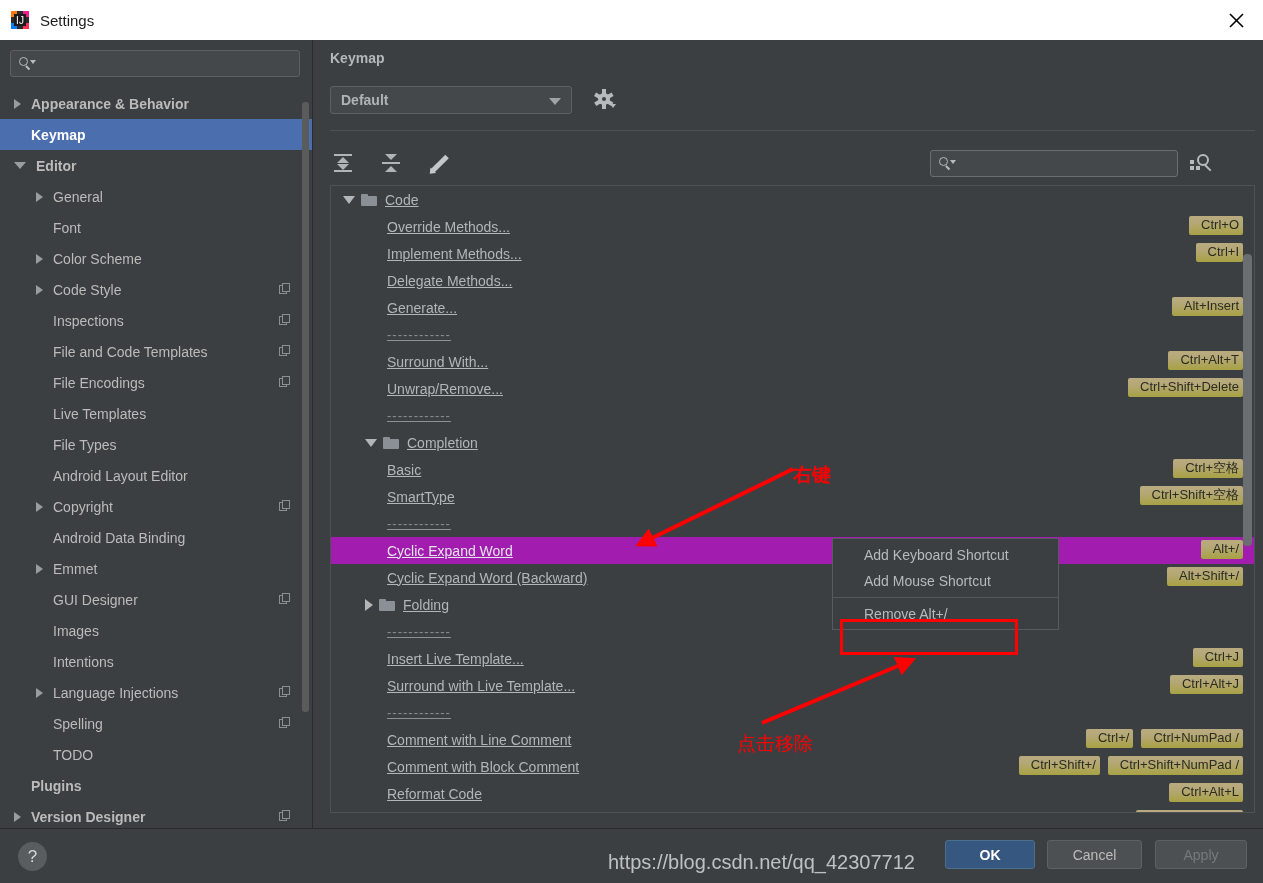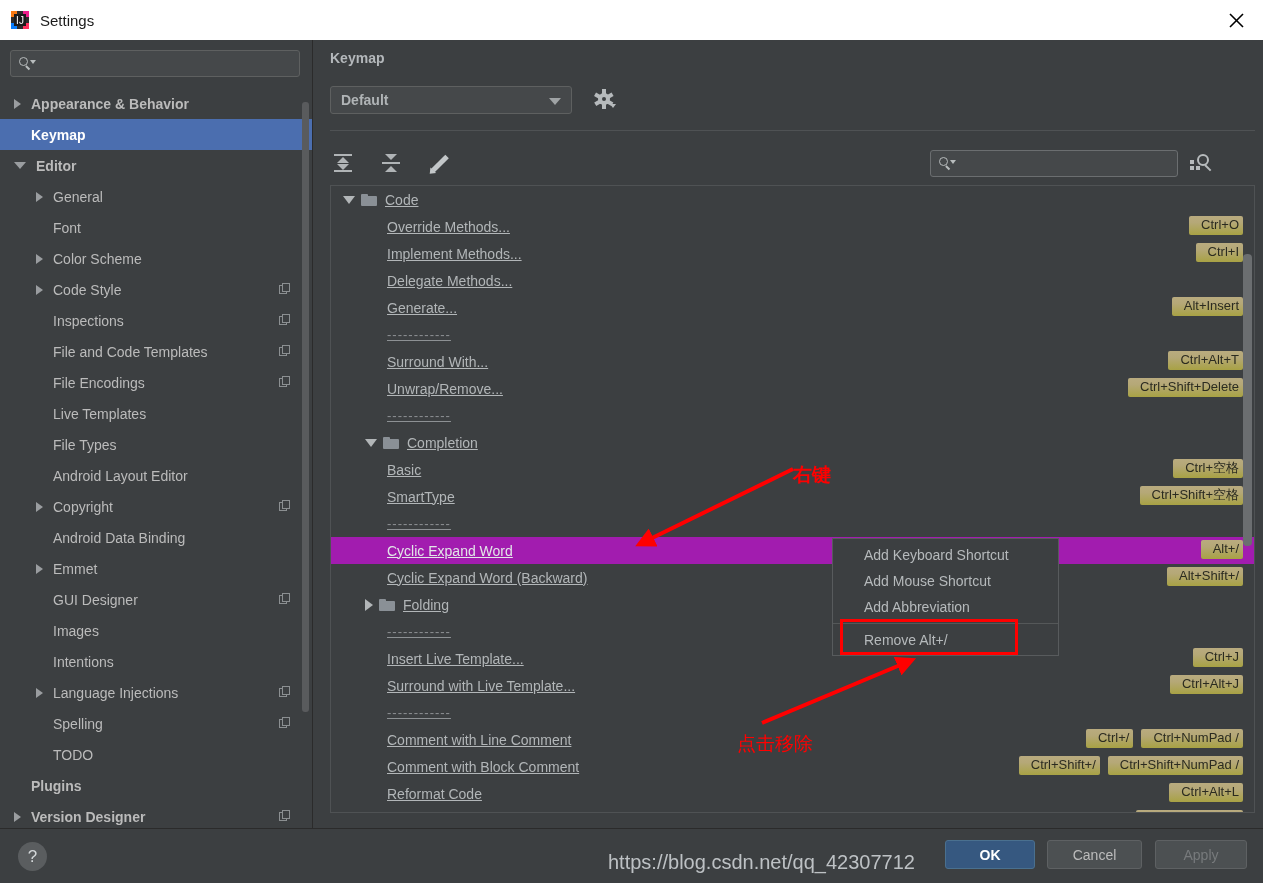--- a/index.html
+++ b/index.html
@@ -759,21 +759,20 @@
         <div class="ktree-scroll">
           <div class="thumb"></div>
         </div>
       </div>
     </div>
   </div>
 
   <div class="ctx" id="ctx-menu">
       <div class="ctx-item">Add Keyboard Shortcut</div>
       <div class="ctx-item">Add Mouse Shortcut</div>
-      <div class="ctx-item">Add Abbreviation</div>
       <div class="ctx-divider"></div>
       <div class="ctx-item">Remove Alt+/</div>
     </div>
 
   <svg class="anno-layer">
     <defs>
       <marker id="arrowhead" markerWidth="5" markerHeight="5" refX="2" refY="2.5" orient="auto">
         <polygon points="0,0 5,2.5 0,5" fill="#ff0000"></polygon>
       </marker>
     </defs>

